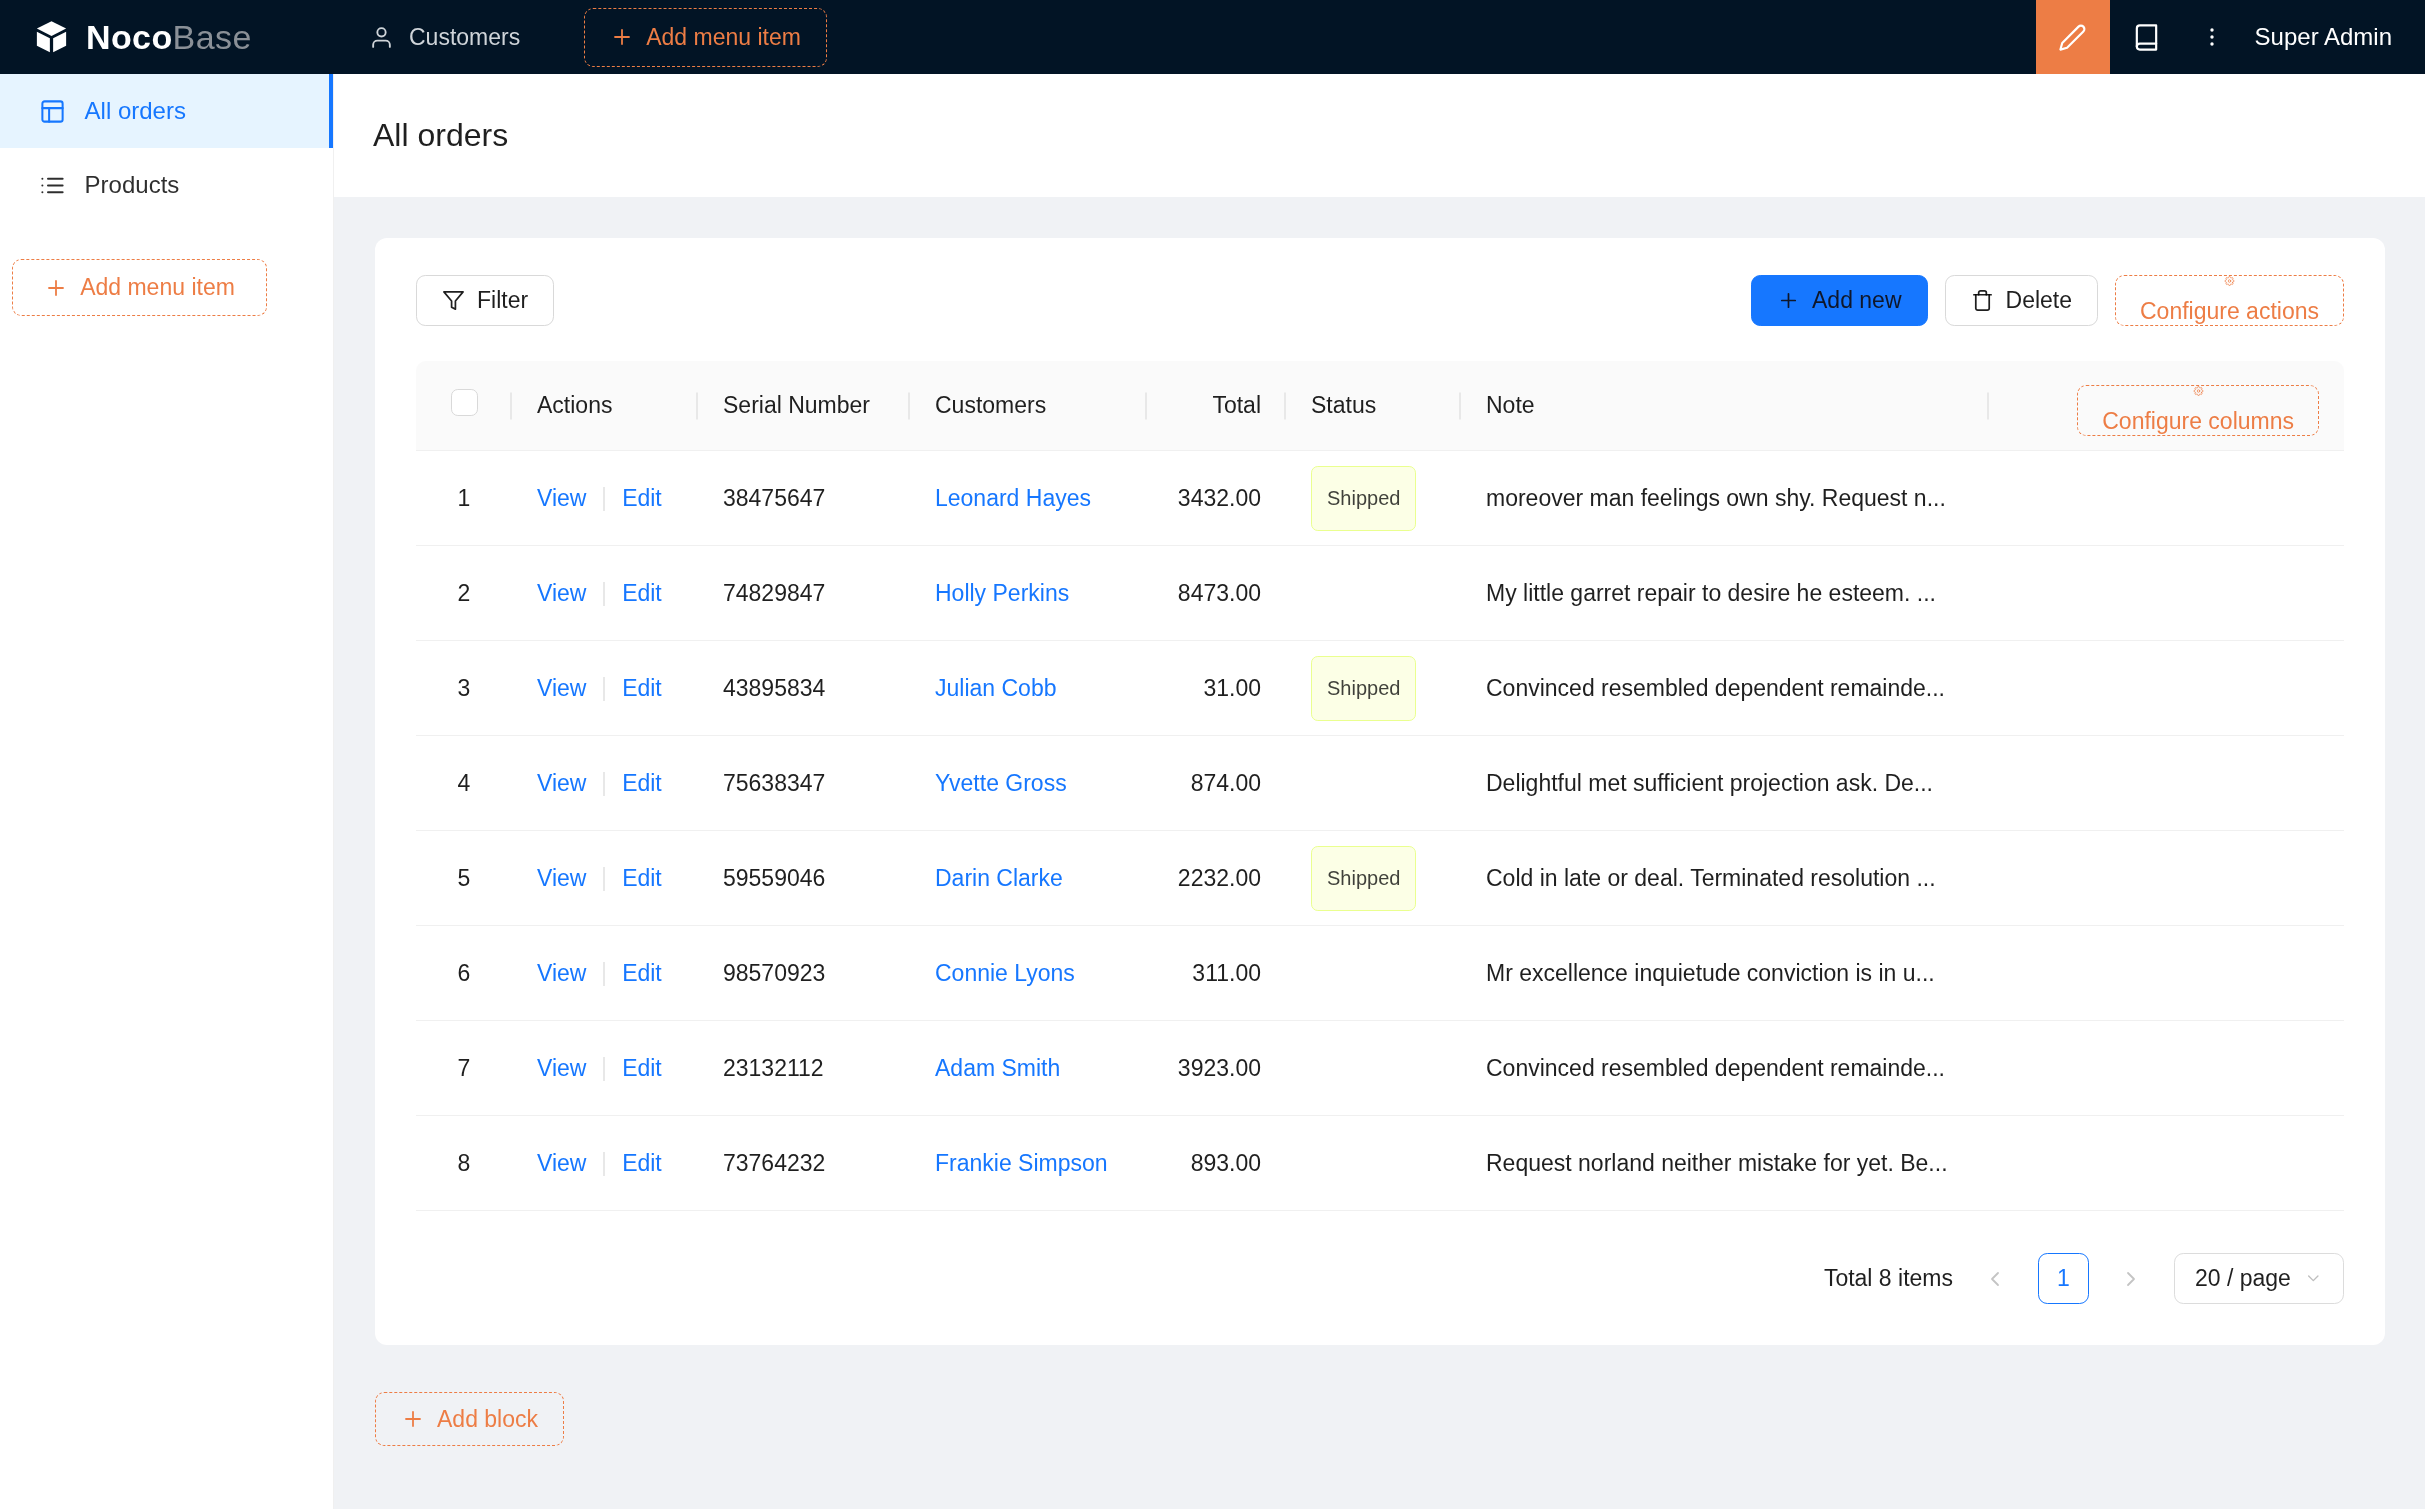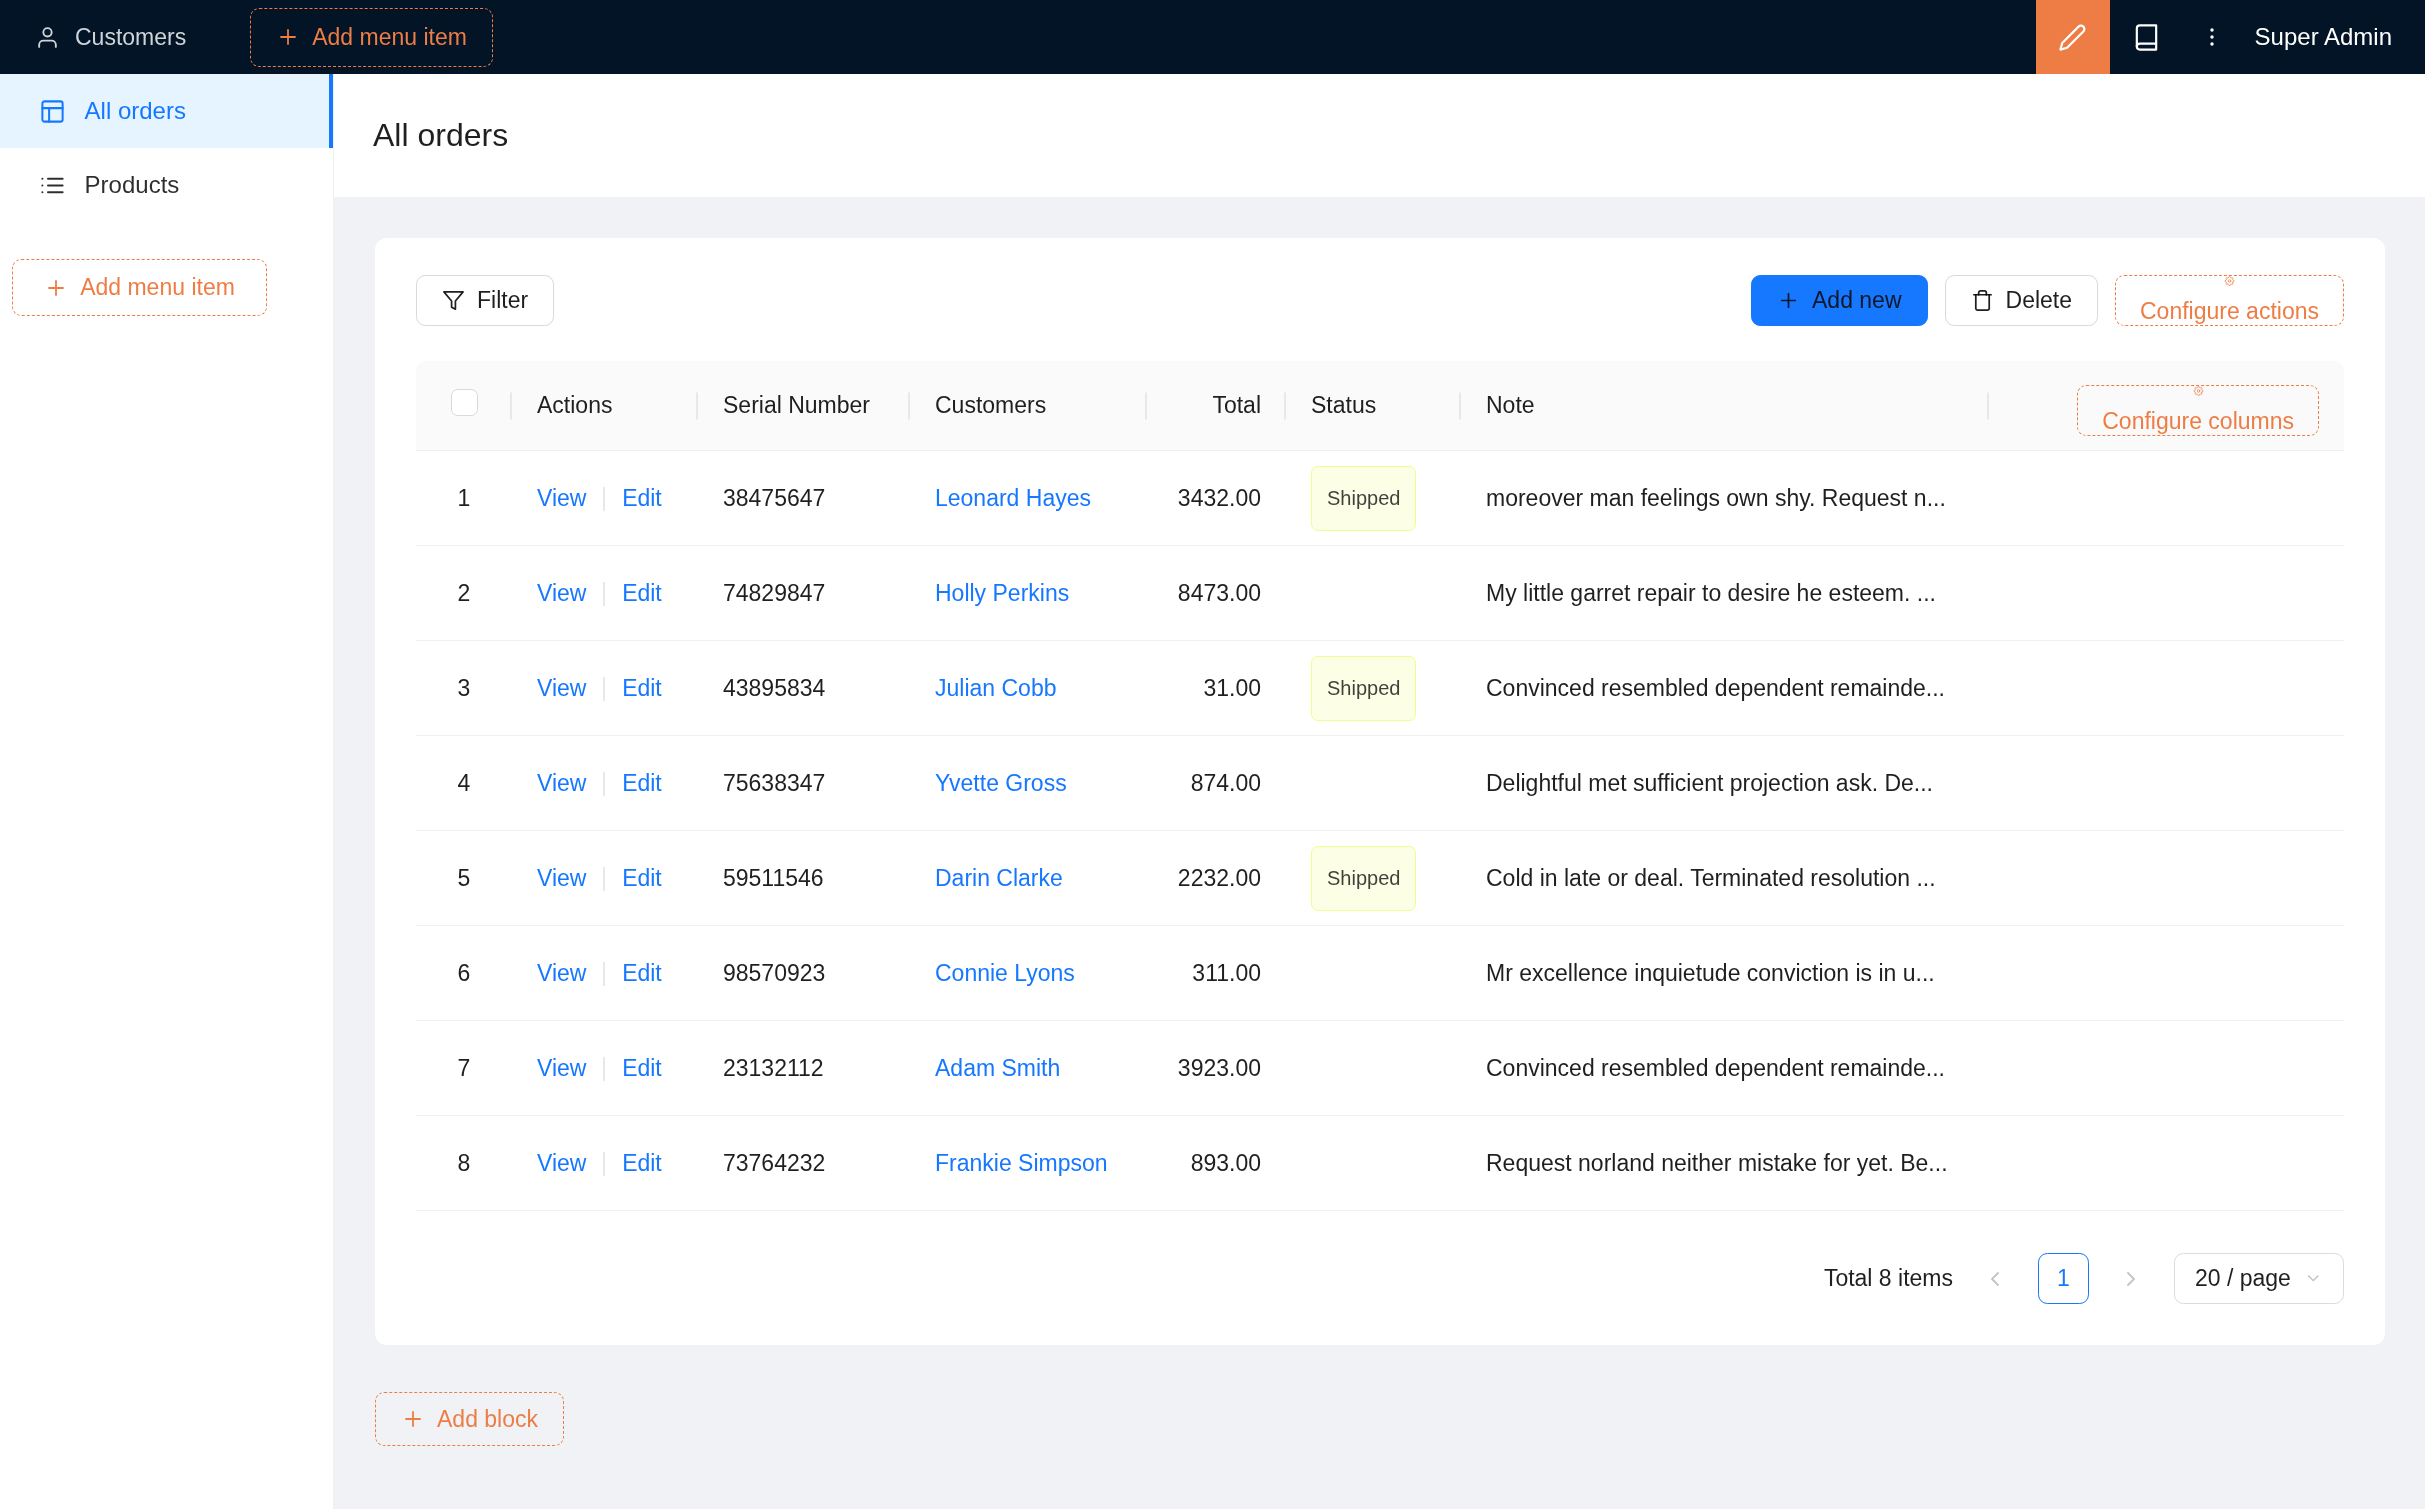--- a/index.html
+++ b/index.html
@@ -97,20 +97,28 @@
   .pg-size{height:51px;border:1.7px solid #dcdcdc;border-radius:9.3px;padding:0 20px;display:flex;
     align-items:center;gap:13.5px;background:#fff;cursor:pointer;}
   .pg-size .i{width:18.6px;height:18.6px;color:#bfbfbf;}
 
   .add-block{margin-top:47px;height:54px;padding:0 25px;}
 </style>
 </head>
 <body>
 
 <div class="navbar">
+  <div class="nav-logo">
+    <svg class="logo-svg" viewBox="0 0 24 24">
+      <polygon fill="#ffffff" points="12,2 21,6.5 12,11 3,6.5"></polygon>
+      <polygon fill="#ffffff" points="3,8.5 11,12.5 11,21 3,17"></polygon>
+      <polygon fill="#ffffff" points="21,8.5 13,12.5 13,21 21,17"></polygon>
+    </svg>
+    <span class="logo-text"><span class="logo-noco">Noco</span><span class="logo-base">Base</span></span>
+  </div>
 
   <div class="nav-items">
     <div class="nav-item">
       <svg class="i" viewBox="0 0 24 24">
           <path d="M20 21v-2a4 4 0 0 0-4-4H8a4 4 0 0 0-4 4v2"></path>
           <circle cx="12" cy="7" r="4"></circle>
         </svg>
       <span>Customers</span>
     </div>
   </div>
@@ -297,21 +305,21 @@
     <td class="col-total"><span>874.00</span></td>
     <td></td>
     <td colspan="2"><span>Delightful met sufficient projection ask. De...</span></td>
   </tr>
 
   <tr>
     <td class="col-index"><span>5</span></td>
     <td>
       <a class="link">View</a><span class="act-divider"></span><a class="link">Edit</a>
     </td>
-    <td><span>59511546</span></td>
+    <td><span>59559046</span></td>
     <td><a class="link">Darin Clarke</a></td>
     <td class="col-total"><span>2232.00</span></td>
     <td><span class="tag">Shipped</span></td>
     <td colspan="2"><span>Cold in late or deal. Terminated resolution ...</span></td>
   </tr>
 
   <tr>
     <td class="col-index"><span>6</span></td>
     <td>
       <a class="link">View</a><span class="act-divider"></span><a class="link">Edit</a>

